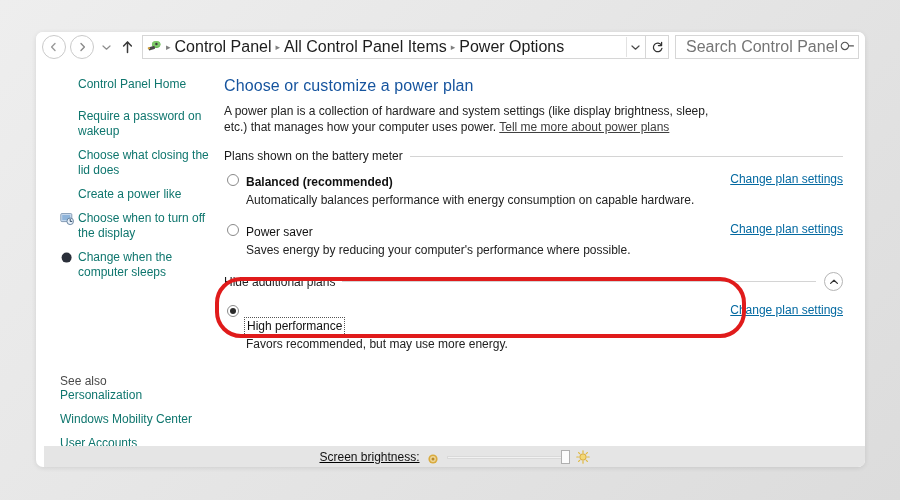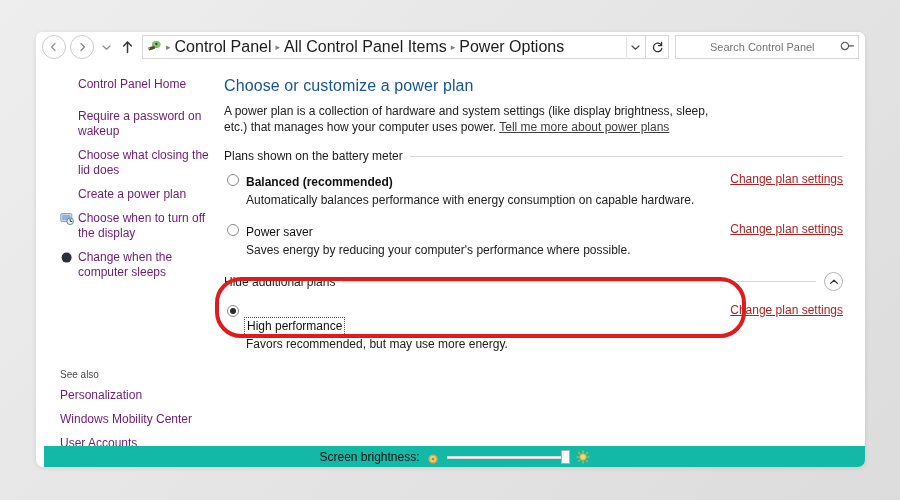--- a/index.html
+++ b/index.html
@@ -100,56 +100,56 @@
   .searchbox {
     width: 170px; height: 22px; flex: none;
     border: 1px solid #d6d6d6;
     background: #fff;
     display: flex; align-items: center;
     padding: 0 4px 0 8px;
   }
   .searchbox input {
     flex: 1 1 auto; border: none; outline: none;
     font-family: "Liberation Sans", sans-serif;
-    font-size: 11px; color: #ec4899;
-    background: transparent; min-width: 0; margin-left: 24px;
+    font-size: 16px; color: #ec4899;
+    background: transparent; min-width: 0;
   }
   .search-icon { color:#555; font-size: 12px; flex:none; transform: rotate(-45deg); }
 
   
   .wbody { display: flex; height: calc(100% - 30px); position: relative; }
 
   .sidebar {
     width: 188px; flex: none;
     padding: 14px 0 0 24px;
     box-sizing: border-box;
     position: relative;
   }
   .side-link {
     font-size: 12px;
-    color: #701a75;
+    color: #0f766e;
     line-height: 15px;
     margin-bottom: 9px;
     max-width: 148px;
     position: relative;
     padding-left: 18px;
   }
   .side-link.no-icon { padding-left: 18px; }
   .side-ico {
     position: absolute; left: 0; top: 1px;
     width: 14px; height: 14px;
   }
   .side-home { margin-bottom: 17px; }
   .seealso {
     position: absolute;
     left: 24px; bottom: 8px;
     width: 160px;
   }
   .seealso-title {
-    font-size: 10px; color: #4a4a4a; margin-bottom: 8px;
+    font-size: 12px; color: #4a4a4a; 
   }
   .seealso .side-link { padding-left: 0; margin-bottom: 9px; }
 
   .content {
     flex: 1 1 auto;
     padding: 14px 22px 0 0;
     position: relative;
     min-width: 0;
   }
   .h1 {
@@ -200,31 +200,32 @@
   .plan-title.focused {
     outline: 1px dotted #555; outline-offset: 1px;
     padding: 0 1px;
     margin-top: 16px;
   }
   .plan-desc {
     font-size: 12px; color: #222; margin-top: 3px; line-height: 15px;
   }
   .plan-link {
     position: absolute; right: 0; top: 0;
-    font-size: 12px; color: #b91c1c;
+    font-size: 12px; color: #0369a1;
   }
   .plan-row { position: relative; }
 
   
   .brightbar {
     position: absolute;
     left: 8px; right: 0; bottom: 0;
     height: 22px;
     display: flex; align-items: center; justify-content: center;
-    background: #14b8a6;
+    background: #e5e5e5;
+    text-decoration: underline;
   }
   .bright-label { font-size: 12px; color: #111; margin-right: 7px; }
   .sun-dim { width: 12px; height: 12px; margin-right: 8px; flex:none; }
   .sun-bright { width: 14px; height: 14px; margin-left: 9px; flex:none; }
   .slider {
     position: relative;
     width: 120px; height: 14px;
     display: flex; align-items: center;
   }
   .slider-track {
@@ -341,21 +342,21 @@
       <div class="side-link no-icon">
         <span>Require a password on wakeup</span>
       </div>
 
 
       <div class="side-link no-icon">
         <span>Choose what closing the lid does</span>
       </div>
 
       <div class="side-link no-icon">
-        <span>Create a power plan</span>
+        <span>Create a power like</span>
       </div>
 
       <div class="side-link">
         <span class="side-ico">
           <svg width="14" height="14" viewBox="0 0 14 14" aria-hidden="true">
             <rect x="0.8" y="1.6" width="11" height="8" rx="1" fill="#cfe0f2" stroke="#7a93ae" stroke-width="0.9"></rect>
             <rect x="2.2" y="3" width="8" height="5.2" fill="#8fb4da"></rect>
             <circle cx="10.2" cy="9.3" r="3.3" fill="#e9f1fa" stroke="#5c7a99" stroke-width="0.9"></circle>
             <path d="M10.2 7.2 L10.2 9.4 L11.9 9.4" fill="none" stroke="#2d4a66" stroke-width="1" stroke-linecap="round"></path>
           </svg>

